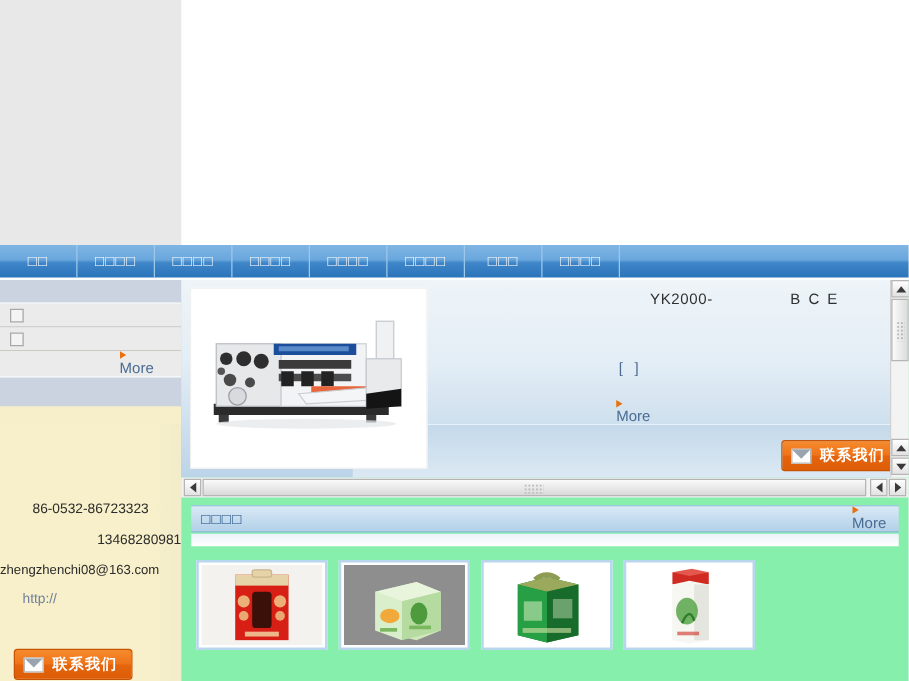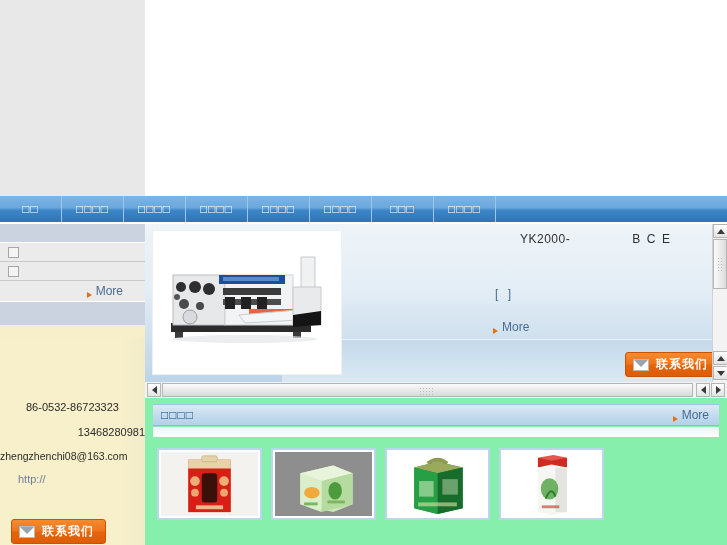--- a/index.html
+++ b/index.html
@@ -109,22 +109,23 @@
     align-items: center;
     justify-content: flex-end;
     padding-right: 22px;
     box-sizing: border-box;
   }
   .more-link {
     color: #4a6c92;
     font-size: 12px;
     cursor: pointer;
     display: inline-flex;
-    align-items: flex-end;
+    align-items: flex-start;
     white-space: nowrap;
+    flex-direction: column;
   }
   .more-arrow {
     width: 0; height: 0;
     border-left: 5px solid #e8700f;
     border-top: 3.5px solid transparent;
     border-bottom: 3.5px solid transparent;
     margin-right: 4px;
     display: inline-block;
   }
   #side-panel-head2 {

